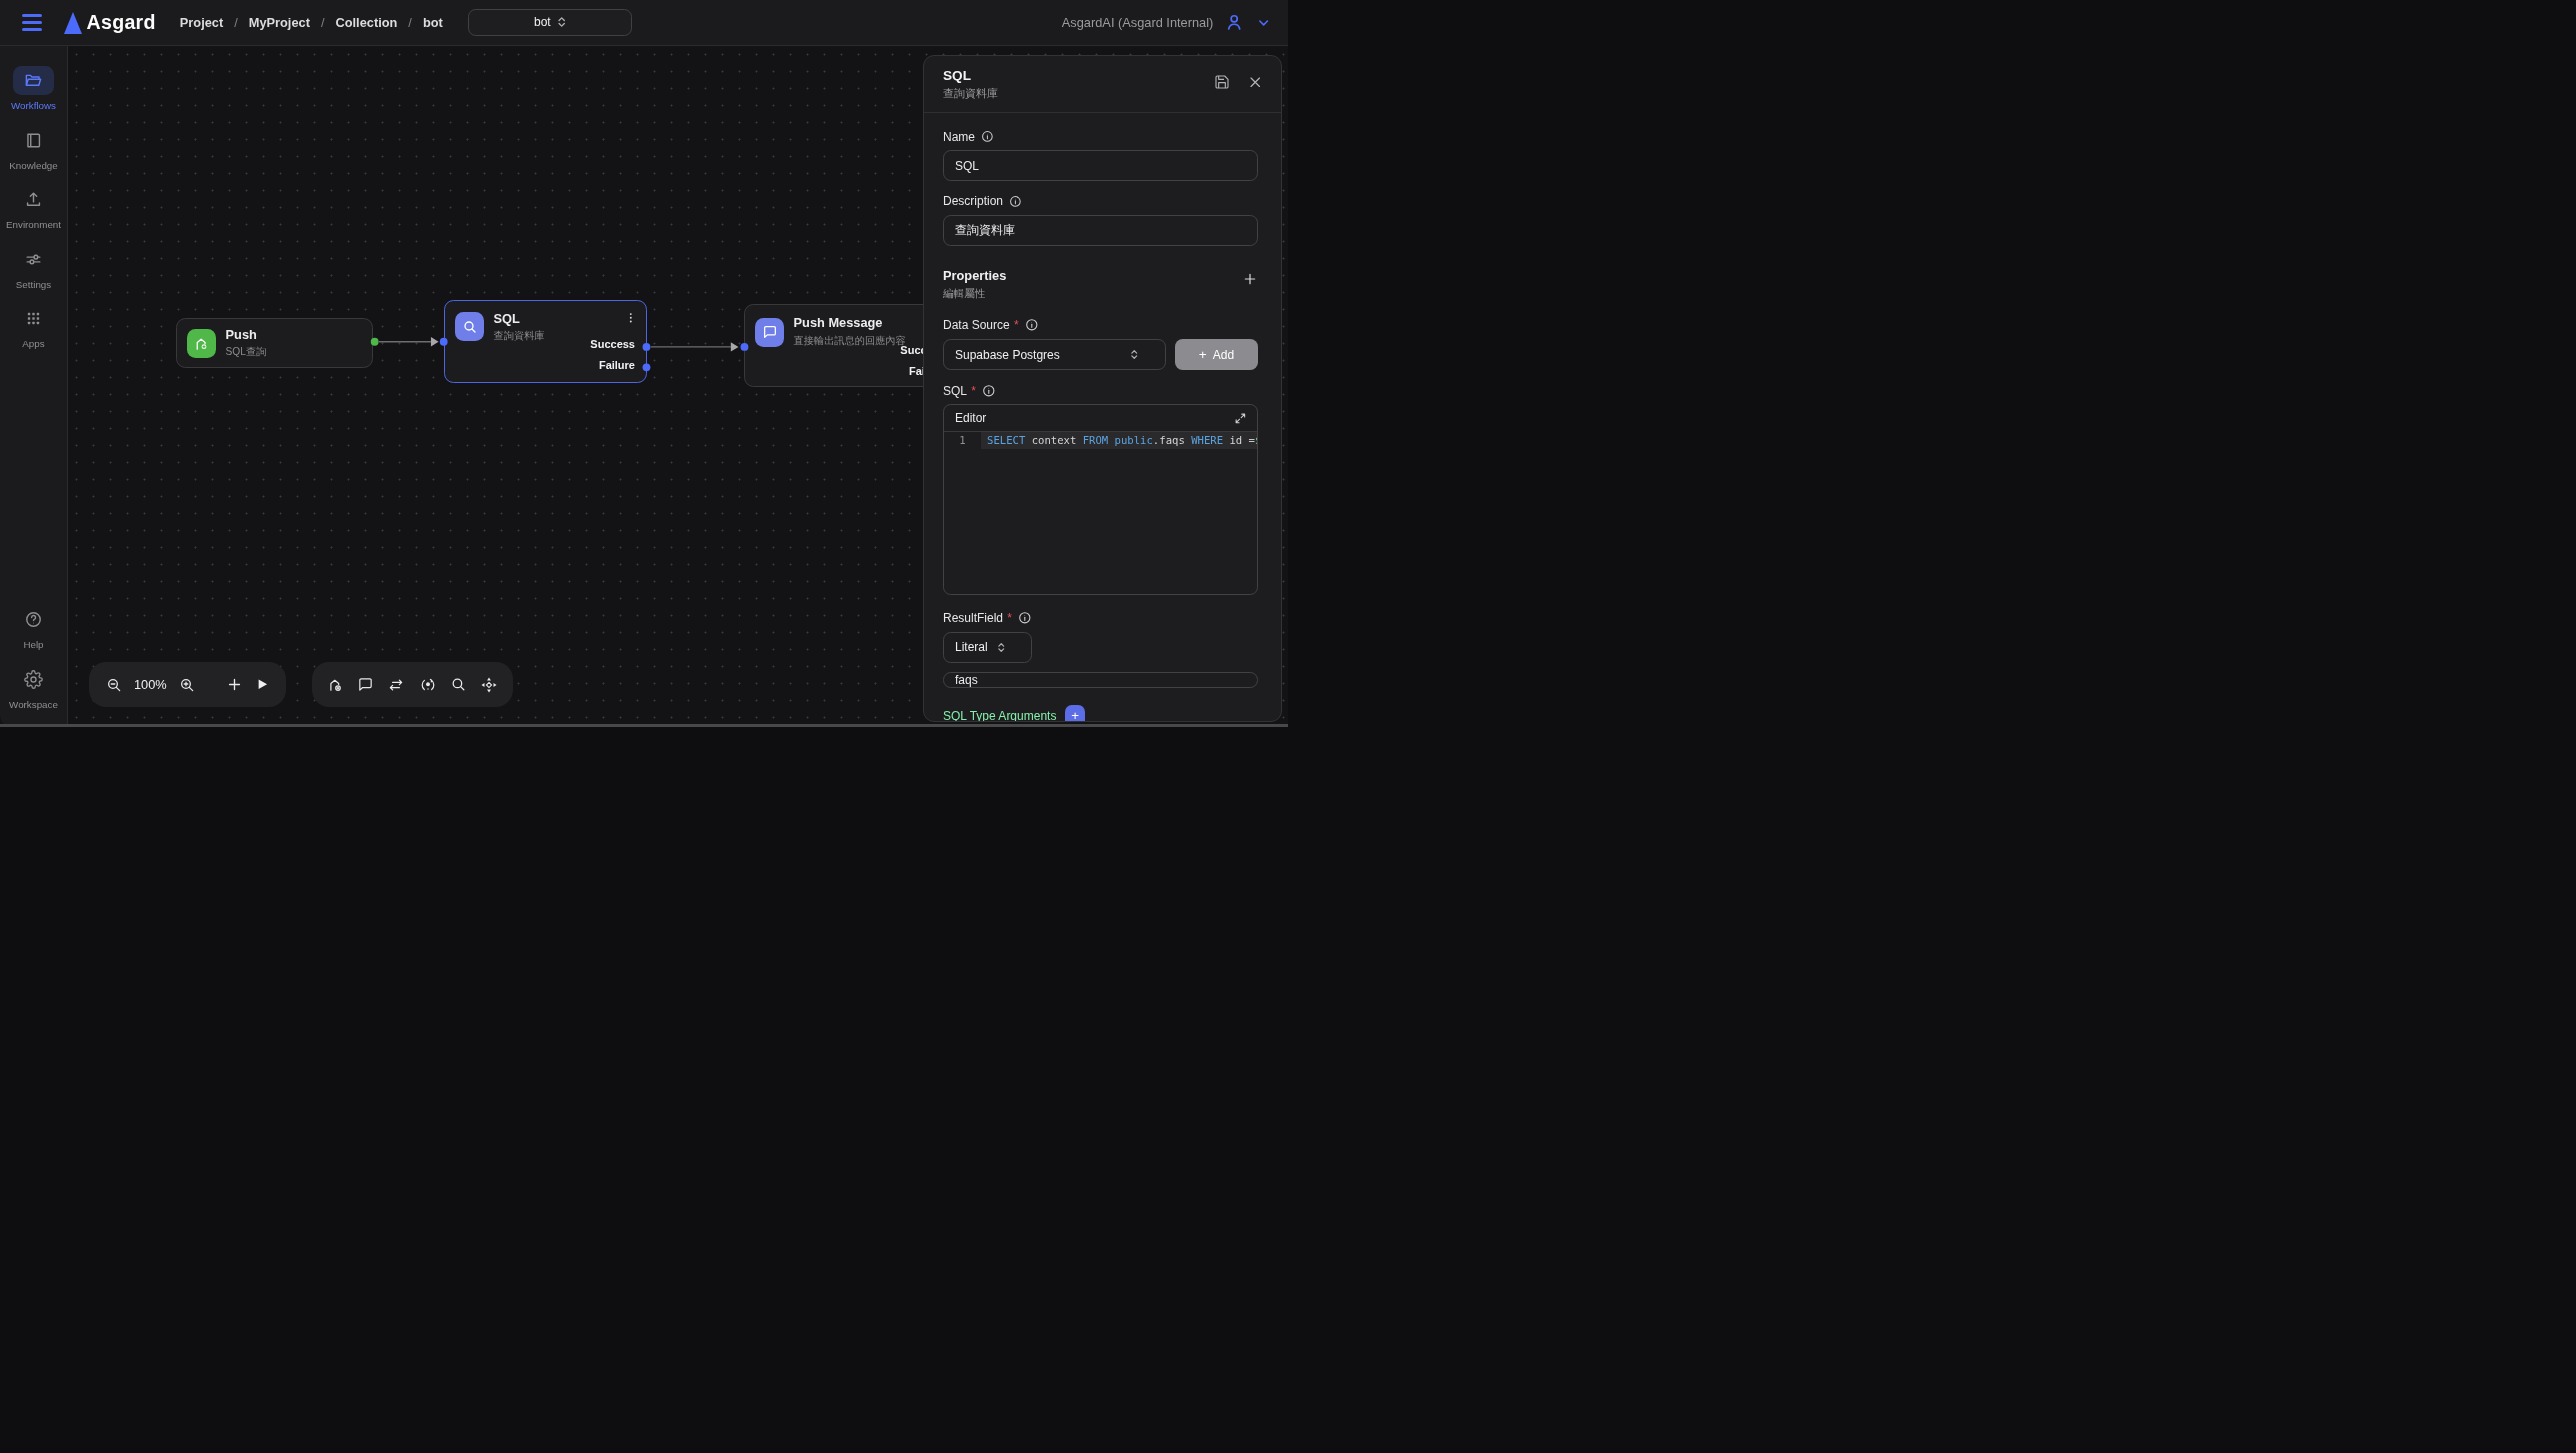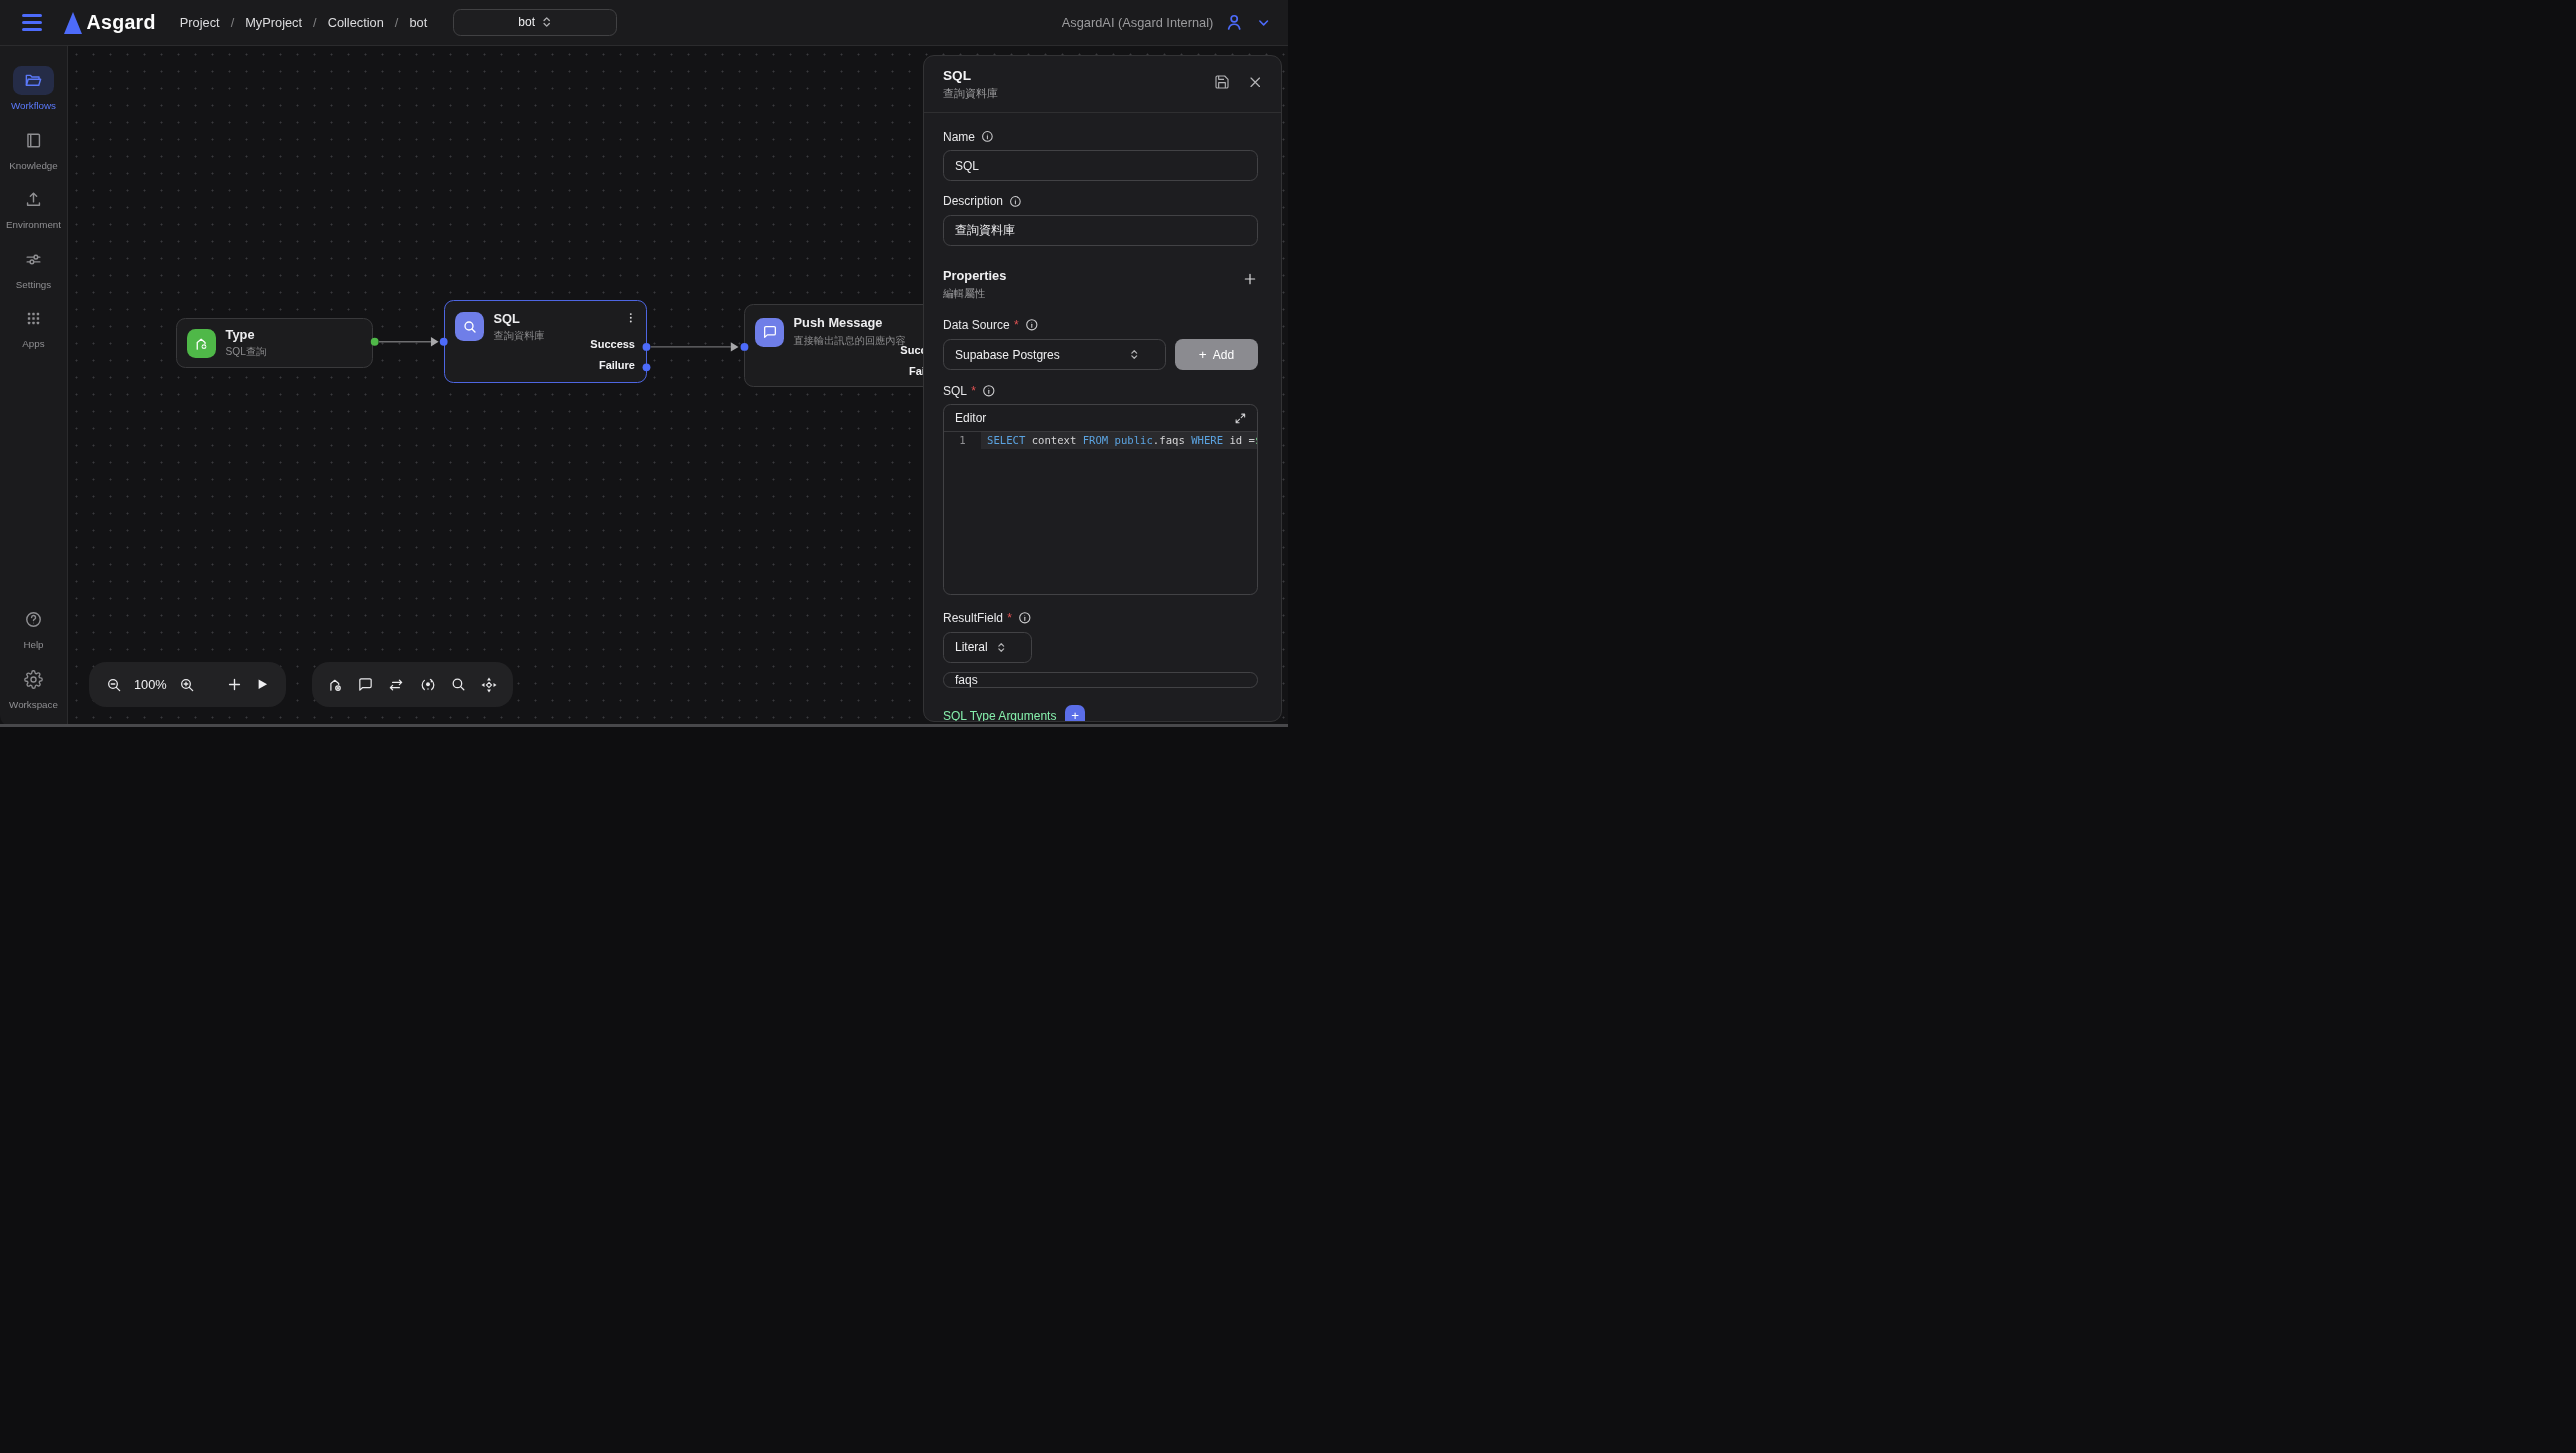--- a/index.html
+++ b/index.html
@@ -11,21 +11,21 @@
   .navbar { position:absolute; top:0; left:0; right:0; height:46px; background:#1b1b1d;
             border-bottom:0.9px solid #2b2b2d; display:flex; align-items:center; padding:0 17px; z-index:30; }
   .hamburger { width:22px; height:17px; display:flex; flex-direction:column; justify-content:space-between; cursor:pointer; margin-left:5.1px; }
   .hamburger span { display:block; height:2.7px; border-radius:1.7px; background:#4d6bfa; }
   .hamburger span:nth-child(1){ width:20.4px; } .hamburger span:nth-child(2){ width:20.4px; } .hamburger span:nth-child(3){ width:20.4px; }
   .logo { display:flex; align-items:center; gap:4px; margin-left:20.4px; }
   .logo-tri { width:0; height:0; border-left:9.4px solid transparent; border-right:9.4px solid transparent; border-bottom:22px solid #4d6bfa; }
   .logo-text { font-size:19.6px; font-weight:600; color:#fdfdfd; letter-spacing:0.3px; }
   .breadcrumb { display:flex; align-items:center; gap:11px; margin-left:24px; font-size:12.8px; color:#dcdcde; }
   .breadcrumb .sep { color:#808082; }
-  .breadcrumb .crumb { cursor:pointer; }
+  .breadcrumb .crumb { cursor:pointer;font-weight:bold; }
   .wf-select { margin-left:25.6px; width:164px; height:26.4px; border:0.9px solid #414143; border-radius:7.7px;
                display:flex; align-items:center; justify-content:center; gap:6.8px; font-size:12px; color:#f0f0f2; cursor:pointer; background:#1e1e20; }
   .nav-right { margin-left:auto; display:flex; align-items:center; gap:11px; }
   .account-label { color:#9b9b9d; font-size:12.8px; }
   .icon { display:inline-flex; align-items:center; justify-content:center; }
 
   
   .sidebar { position:absolute; top:46px; left:0; width:68px; bottom:0; background:#1b1b1d;
              border-right:0.9px solid #2b2b2d; display:flex; flex-direction:column; align-items:center;
              padding:20.4px 0 12px; z-index:25; border-bottom-left-radius:12px; }
@@ -256,21 +256,21 @@
     <div class="node entry">
       <div class="node-head">
         <div class="node-icon green">
           <svg width="17" height="17" viewBox="0 0 24 24" fill="none" stroke="#fff" stroke-width="1.8" stroke-linecap="round" stroke-linejoin="round">
               <path d="M6 20v-9.5L11.5 6l5.5 4.5V12"></path>
               <circle cx="15.5" cy="16.5" r="3.4" fill="#fff" stroke="none"></circle>
               <path d="M15.5 15v3M14 16.5h3" stroke="#4fb848" stroke-width="1.6"></path>
             </svg>
         </div>
         <div>
-          <div class="node-title">Type</div>
+          <div class="node-title">Push</div>
           <div class="node-sub">SQL查詢</div>
         </div>
       </div>
     </div>
 
     <div class="node sql">
       <div class="node-head">
         <div class="node-icon purple">
           <svg width="16" height="16" viewBox="0 0 24 24" fill="none" stroke="#fff" stroke-width="2" stroke-linecap="round">
               <circle cx="10.5" cy="10.5" r="6"></circle>

